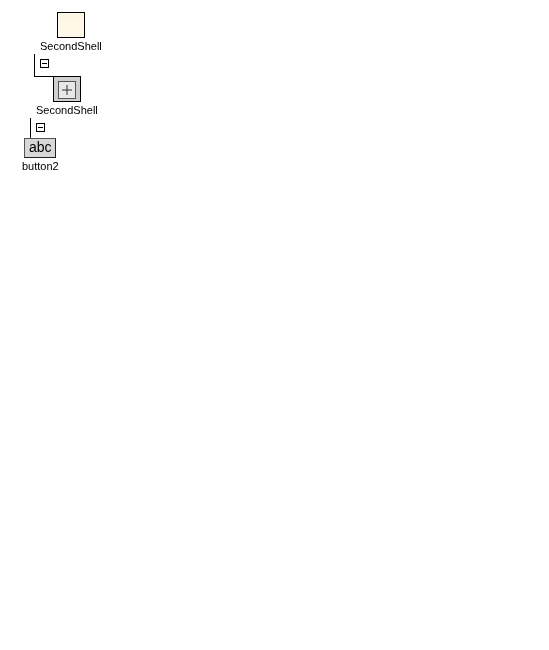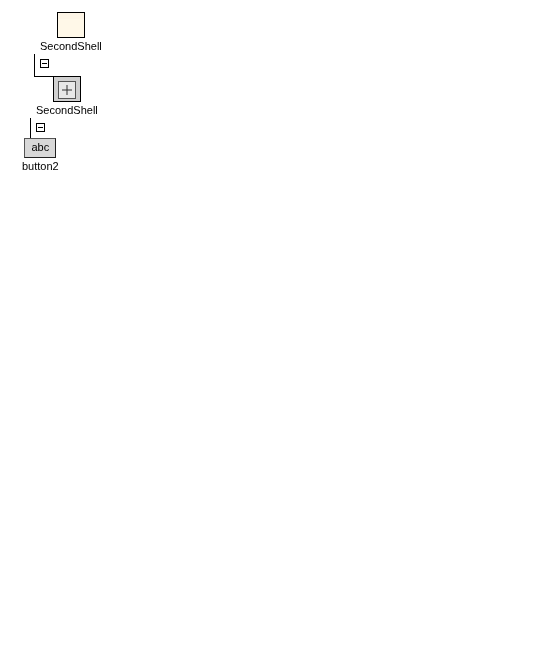--- a/index.html
+++ b/index.html
@@ -79,21 +79,21 @@
     height: 10px;
     transform: translate(-50%, -50%);
   }
   .button-icon {
     width: 30px;
     height: 18px;
     background: #d8d8d8;
     border: 1px solid #555;
     border-right-color: #222;
     border-bottom-color: #222;
-    font-size: 11px;
+    font-size: 14px;
     color: #000;
     text-align: center;
     line-height: 16px;
   }
   .label {
     margin-top: 2px;
     color: #000;
     white-space: nowrap;
     text-align: left;
   }

